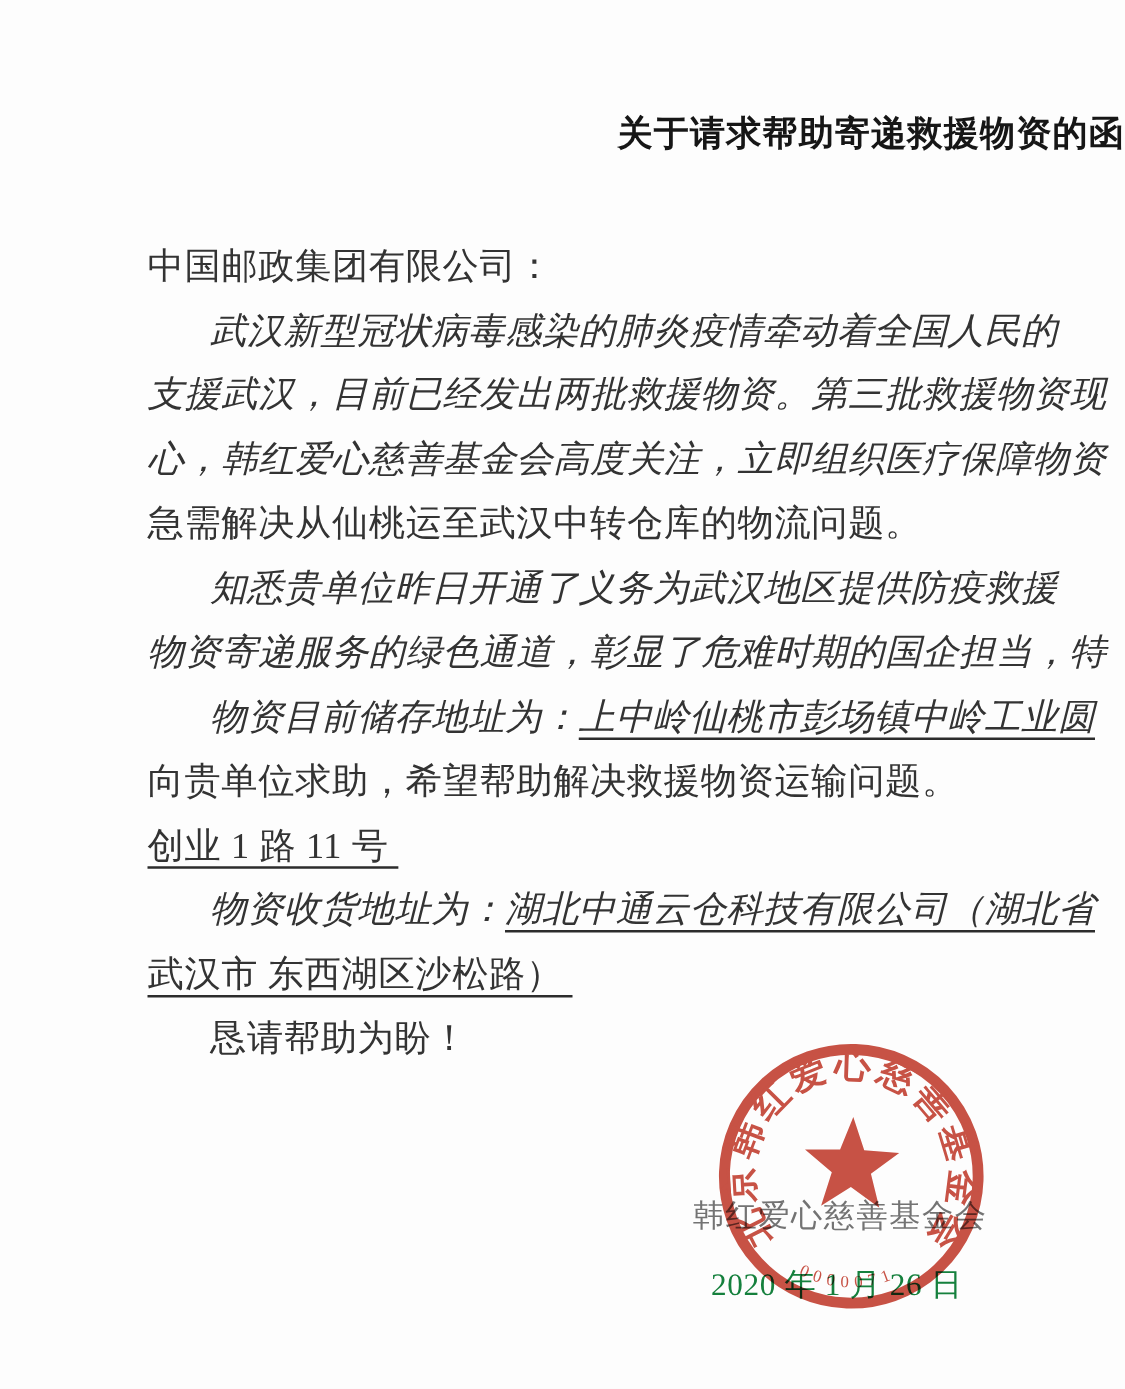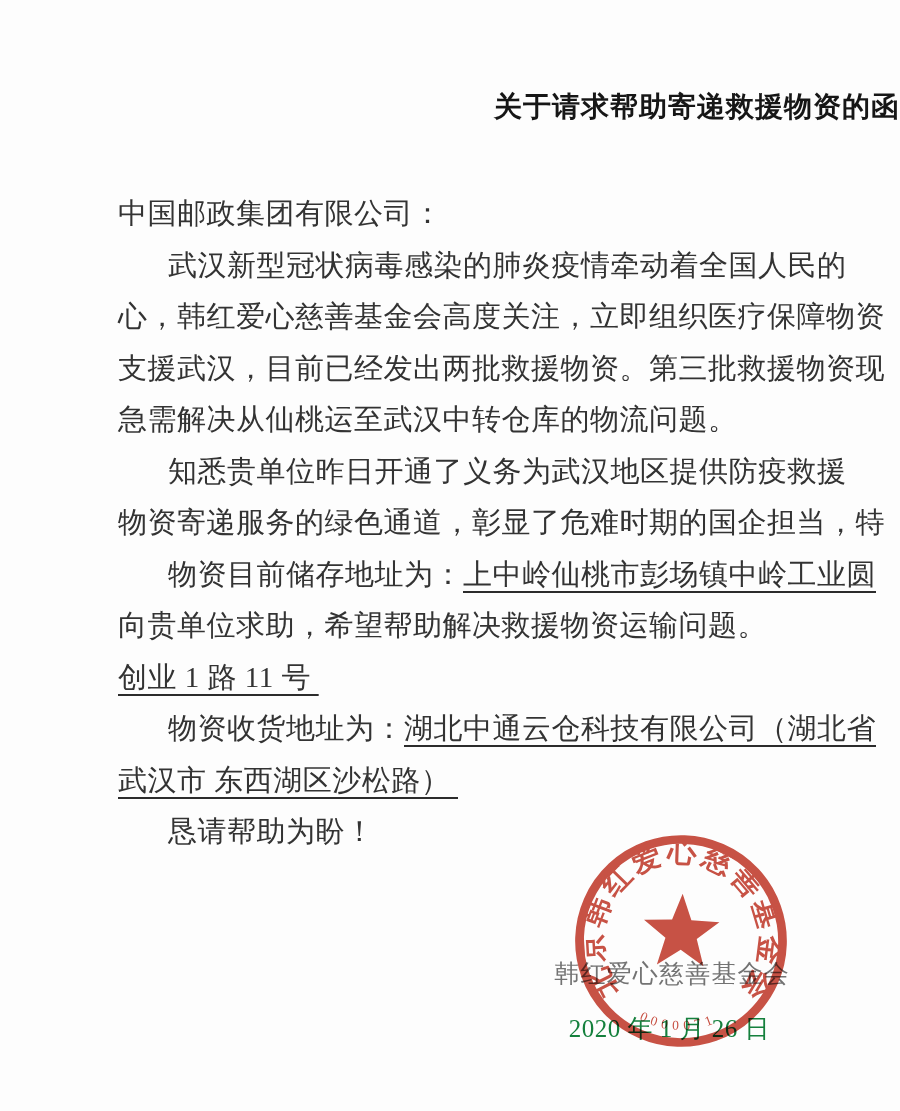--- a/index.html
+++ b/index.html
@@ -18,21 +18,21 @@
     font-weight:700;font-size:28px;letter-spacing:1px;color:#161616;
   }
   .body-block{
     position:absolute;left:118px;top:188px;width:672px;
   }
   .line{
     height:51.5px;line-height:51.5px;
     font-size:29px;letter-spacing:0.5px;
     white-space:nowrap;color:#333;
   }
-  .line.justify{text-align:justify;text-align-last:justify;}
+  .line.justify{text-align:justify;text-align-last:justify;font-style:italic;}
   .line.indent{text-indent:50px;}
   .u{
     text-decoration:underline;
     text-decoration-thickness:2px;
     text-underline-offset:7px;
     text-decoration-color:#2c2c2c;
   }
   .signature{
     position:absolute;top:958px;right:110px;
     font-size:25px;letter-spacing:1.2px;line-height:32px;color:#737373;
@@ -53,22 +53,22 @@
 <body>
 
 <div class="page">
 
   <h1 class="title">关于请求帮助寄递救援物资的函</h1>
 
   <div class="body-block">
     <div class="line">中国邮政集团有限公司：</div>
     <div id="lines">
         <div class="line justify indent"><span class="">武汉新型冠状病毒感染的肺炎疫情牵动着全国人民的</span></div>
+        <div class="line justify"><span class="">支援武汉，目前已经发出两批救援物资。第三批救援物资现</span></div>
         <div class="line justify"><span class="">心，韩红爱心慈善基金会高度关注，立即组织医疗保障物资</span></div>
-        <div class="line justify"><span class="">支援武汉，目前已经发出两批救援物资。第三批救援物资现</span></div>
         <div class="line"><span class="">急需解决从仙桃运至武汉中转仓库的物流问题。</span></div>
         <div class="line justify indent"><span class="">知悉贵单位昨日开通了义务为武汉地区提供防疫救援</span></div>
         <div class="line justify"><span class="">物资寄递服务的绿色通道，彰显了危难时期的国企担当，特</span></div>
         <div class="line justify indent"><span class="">物资目前储存地址为：</span><span class="u">上中岭仙桃市彭场镇中岭工业圆</span></div>
         <div class="line"><span class="">向贵单位求助，希望帮助解决救援物资运输问题。</span></div>
         <div class="line"><span class="u">创业 1 路 11 号&nbsp;</span></div>
         <div class="line justify indent"><span class="">物资收货地址为：</span><span class="u">湖北中通云仓科技有限公司（湖北省</span></div>
         <div class="line"><span class="u">武汉市 东西湖区沙松路）&nbsp;</span></div>
         <div class="line indent"><span class="">恳请帮助为盼！</span></div>
       </div>

